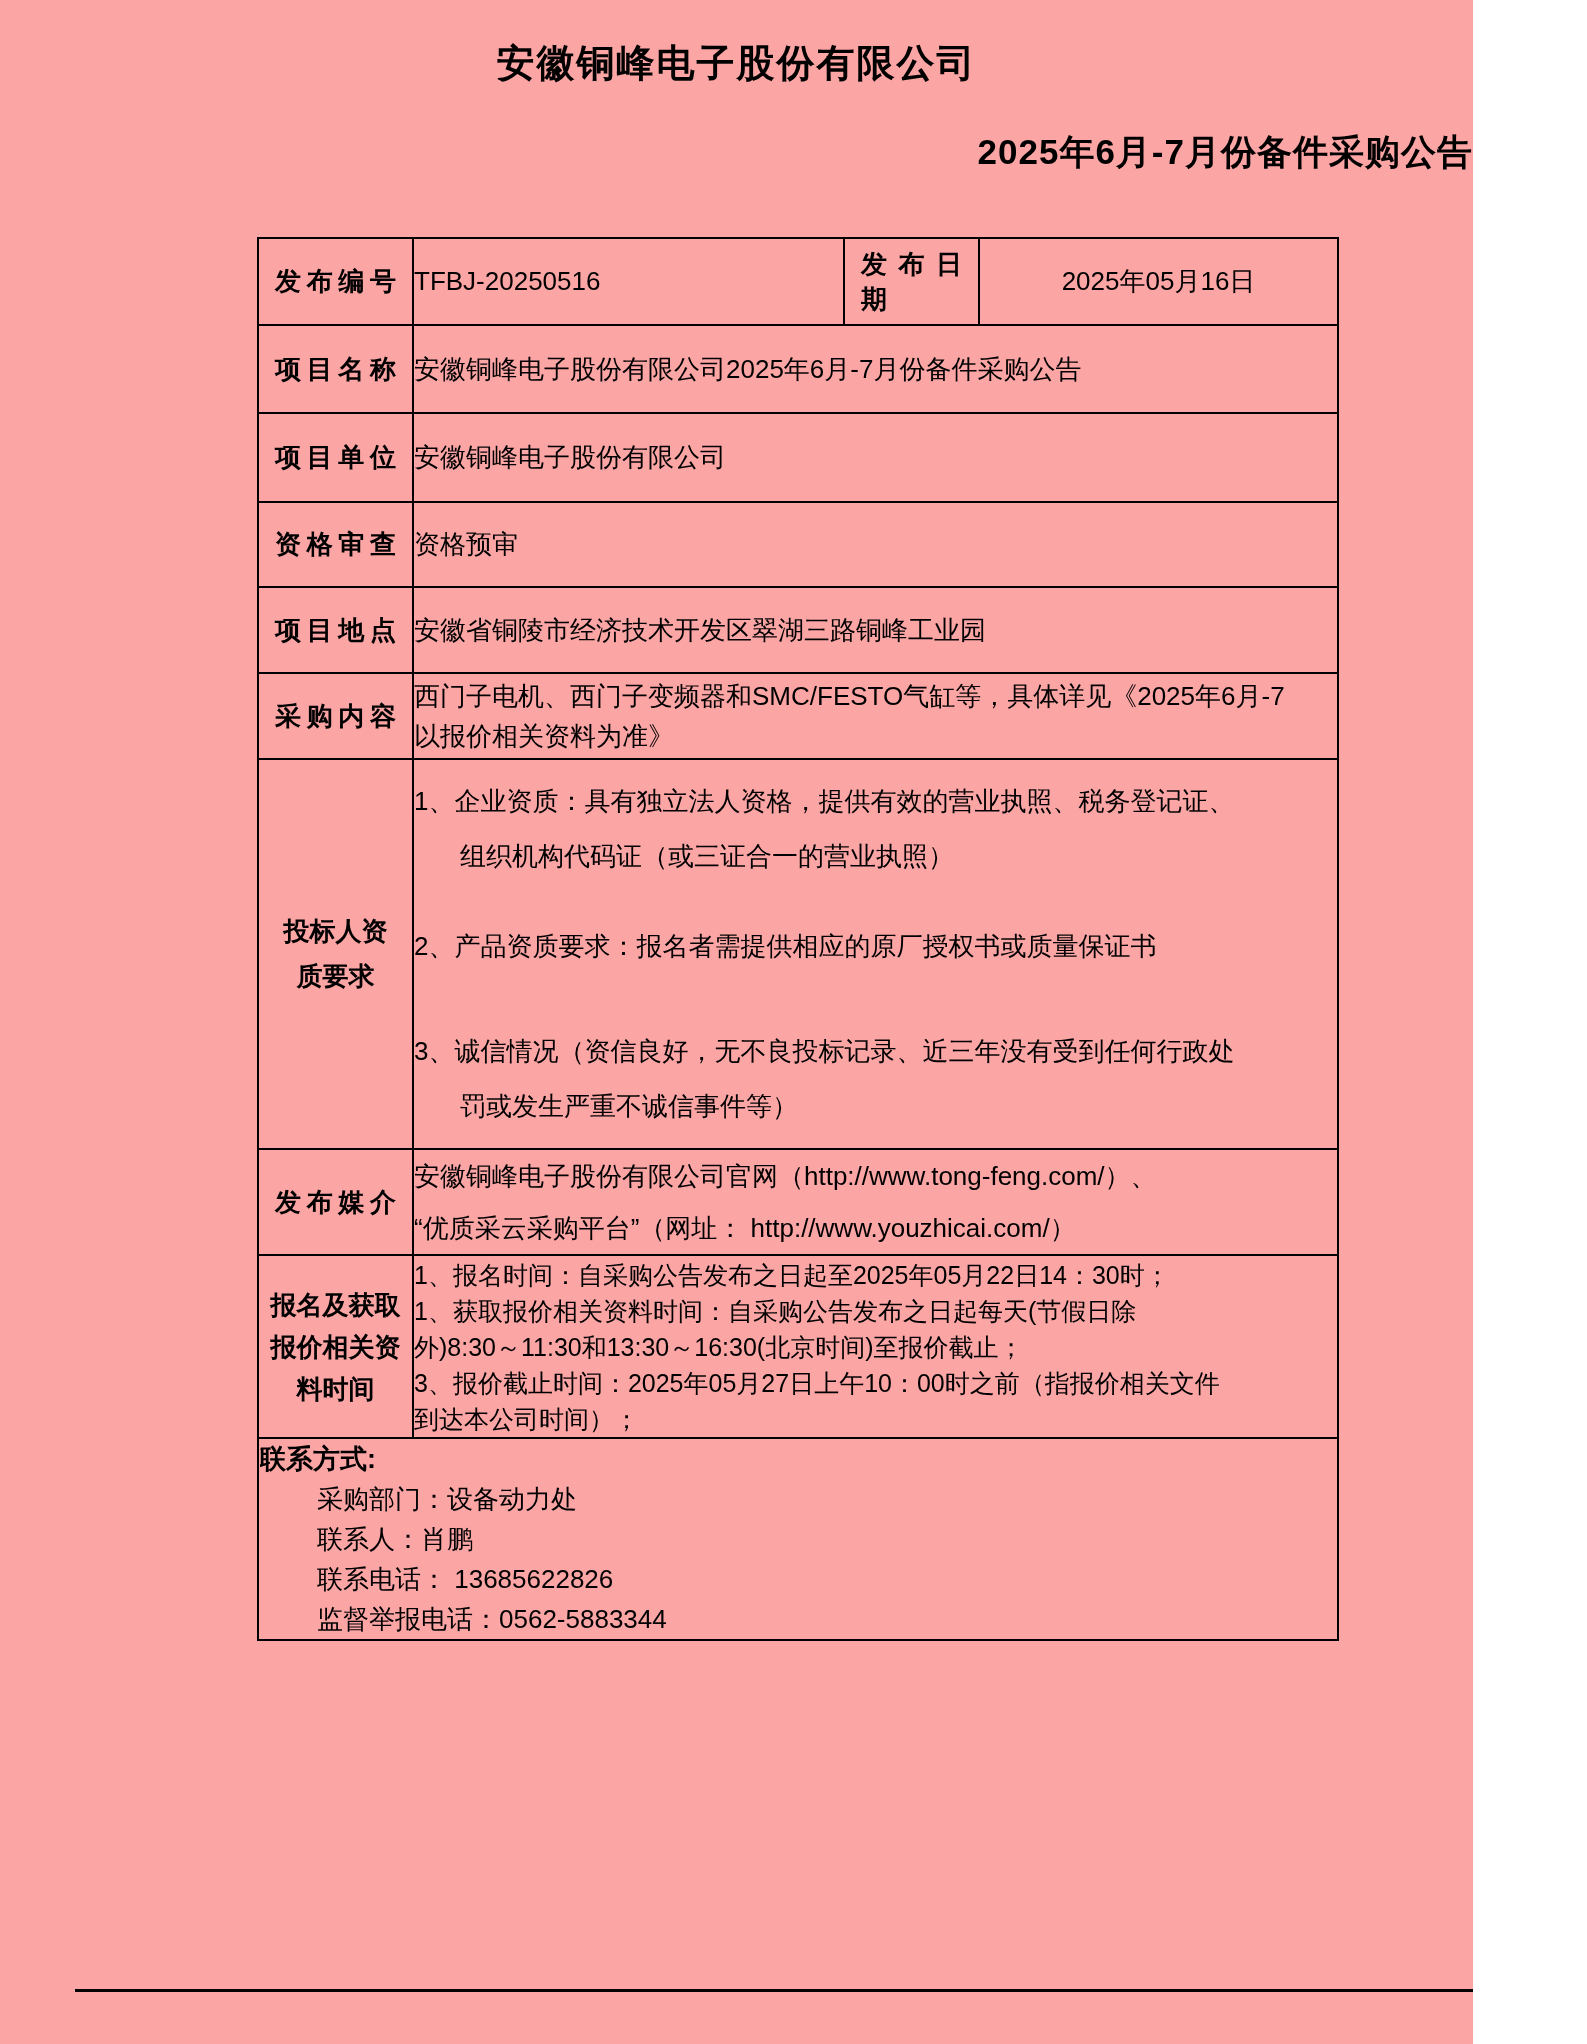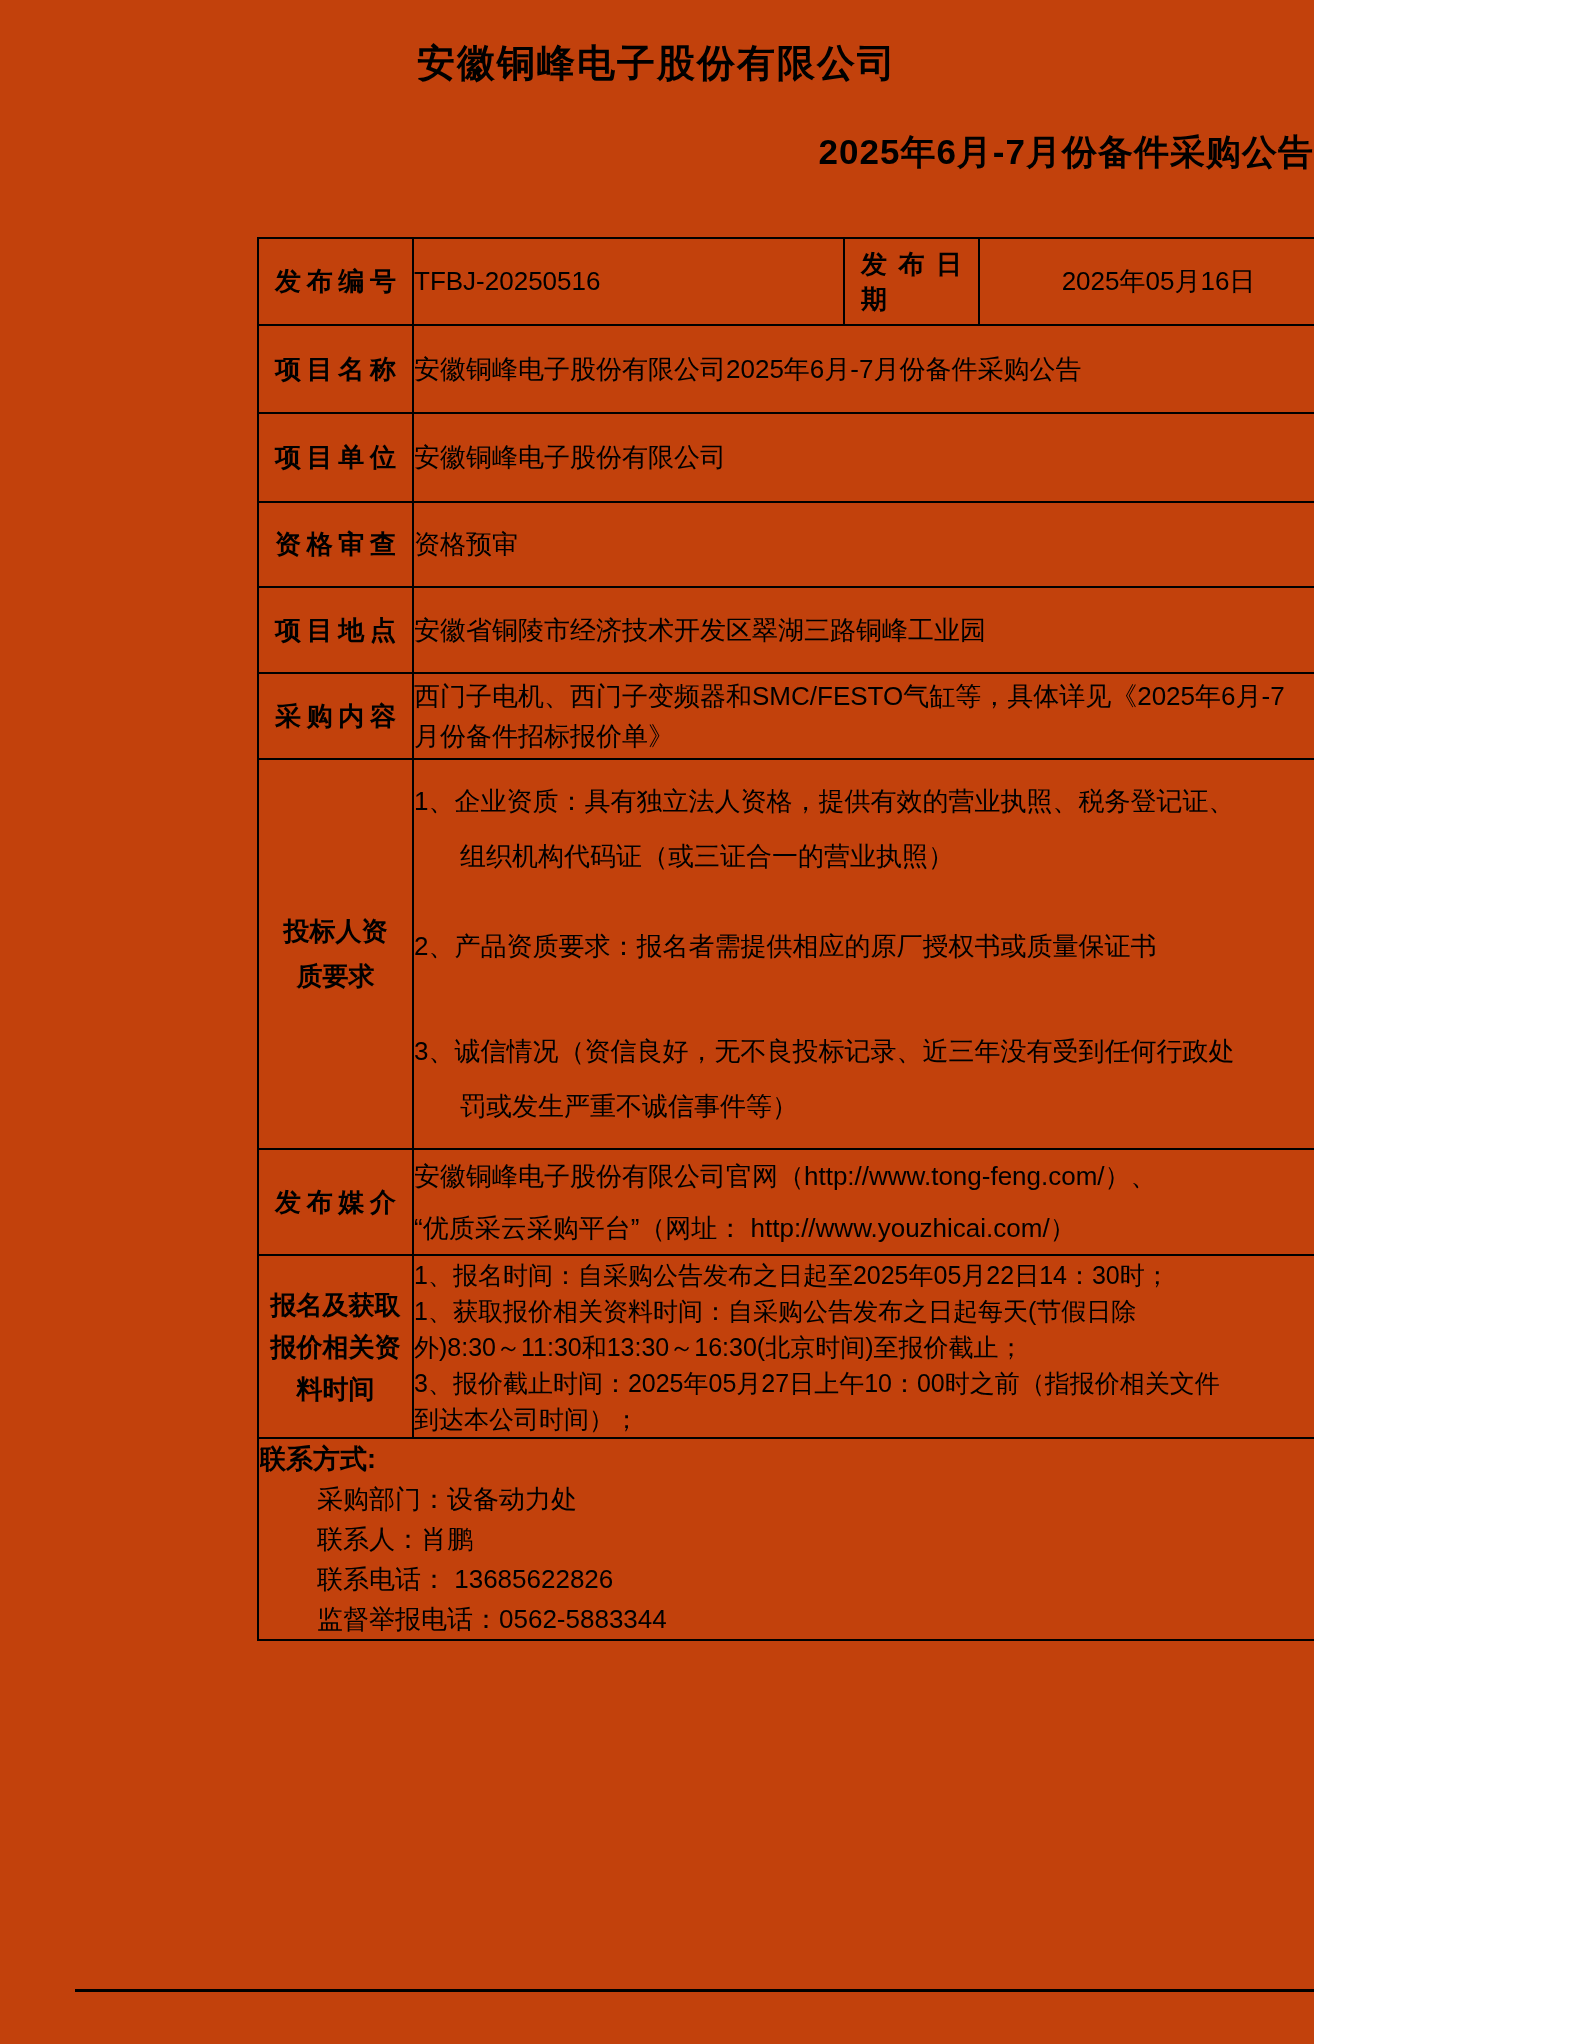--- a/index.html
+++ b/index.html
@@ -1,20 +1,20 @@
 <!DOCTYPE html>
 <html><head>
 <meta charset="utf-8">
 <style>
   html, body { margin: 0; padding: 0; background: #ffffff; }
   .page {
     position: relative;
-    width: 1314px;
+    width: 1473px;
     height: 2044px;
-    background: #c2410c;
+    background: #fca5a5;
     color: #000000;
     font-family: "Liberation Sans", sans-serif;
     overflow: hidden;
   }
   .doc-title {
     position: absolute;
     top: 38px; left: 0;
     width: 100%;
     margin: 0;
     text-align: center;
@@ -132,21 +132,21 @@
       </td>
       <td class="val" colspan="3">安徽省铜陵市经济技术开发区翠湖三路铜峰工业园</td>
     </tr>
 
     <tr style="height:86px">
       <td class="lbl">
         <div class="dist">采购内容</div>
       </td>
       <td class="val" colspan="3">
         <div class="wrap-line">西门子电机、西门子变频器和SMC/FESTO气缸等，具体详见《2025年6月-7</div>
-        <div class="wrap-line">月份备件招标报价单》</div>
+        <div class="wrap-line">以报价相关资料为准》</div>
       </td>
     </tr>
 
     <tr style="height:390px">
       <td class="lbl">
         <div class="lbl-line">投标人资</div>
         <div class="lbl-line">质要求</div>
       </td>
       <td class="val qual-cell" colspan="3">
         <div class="qual-item">

